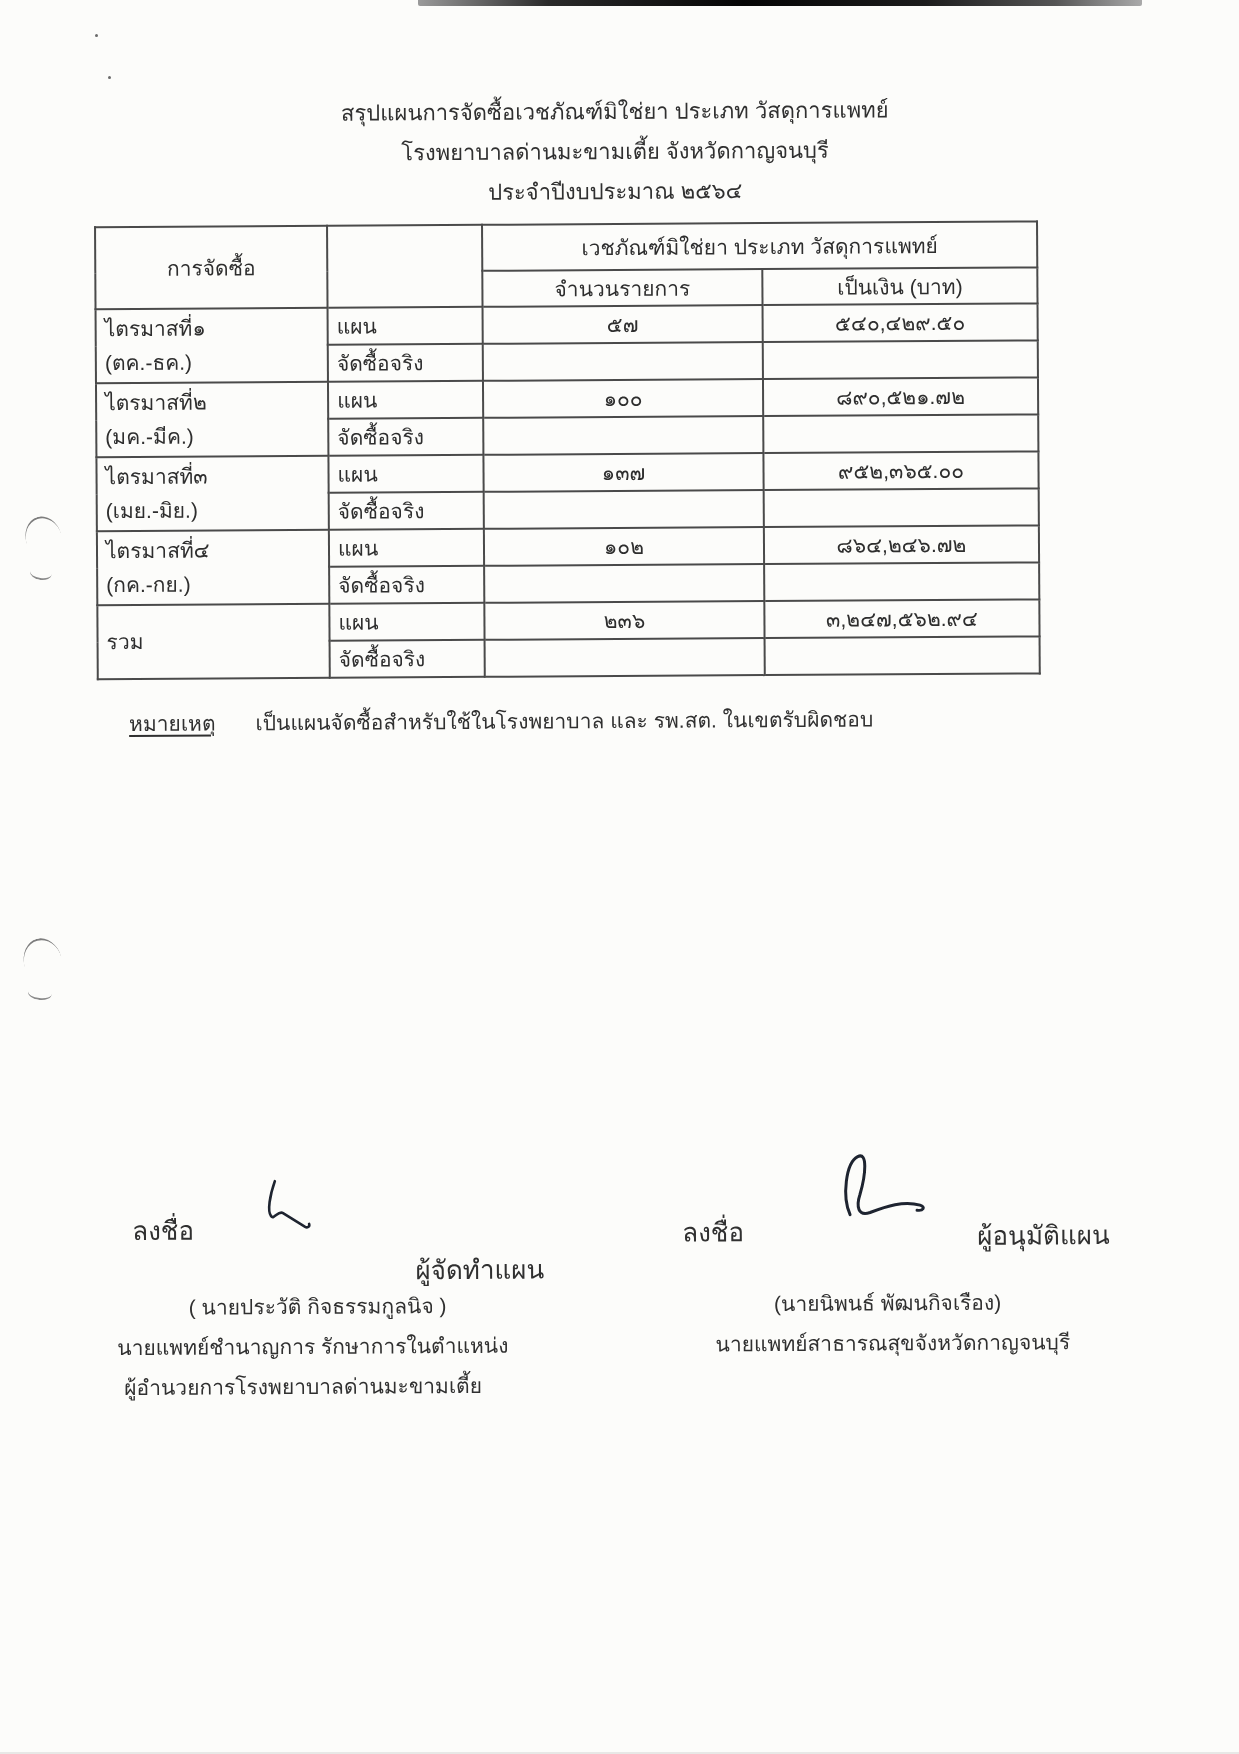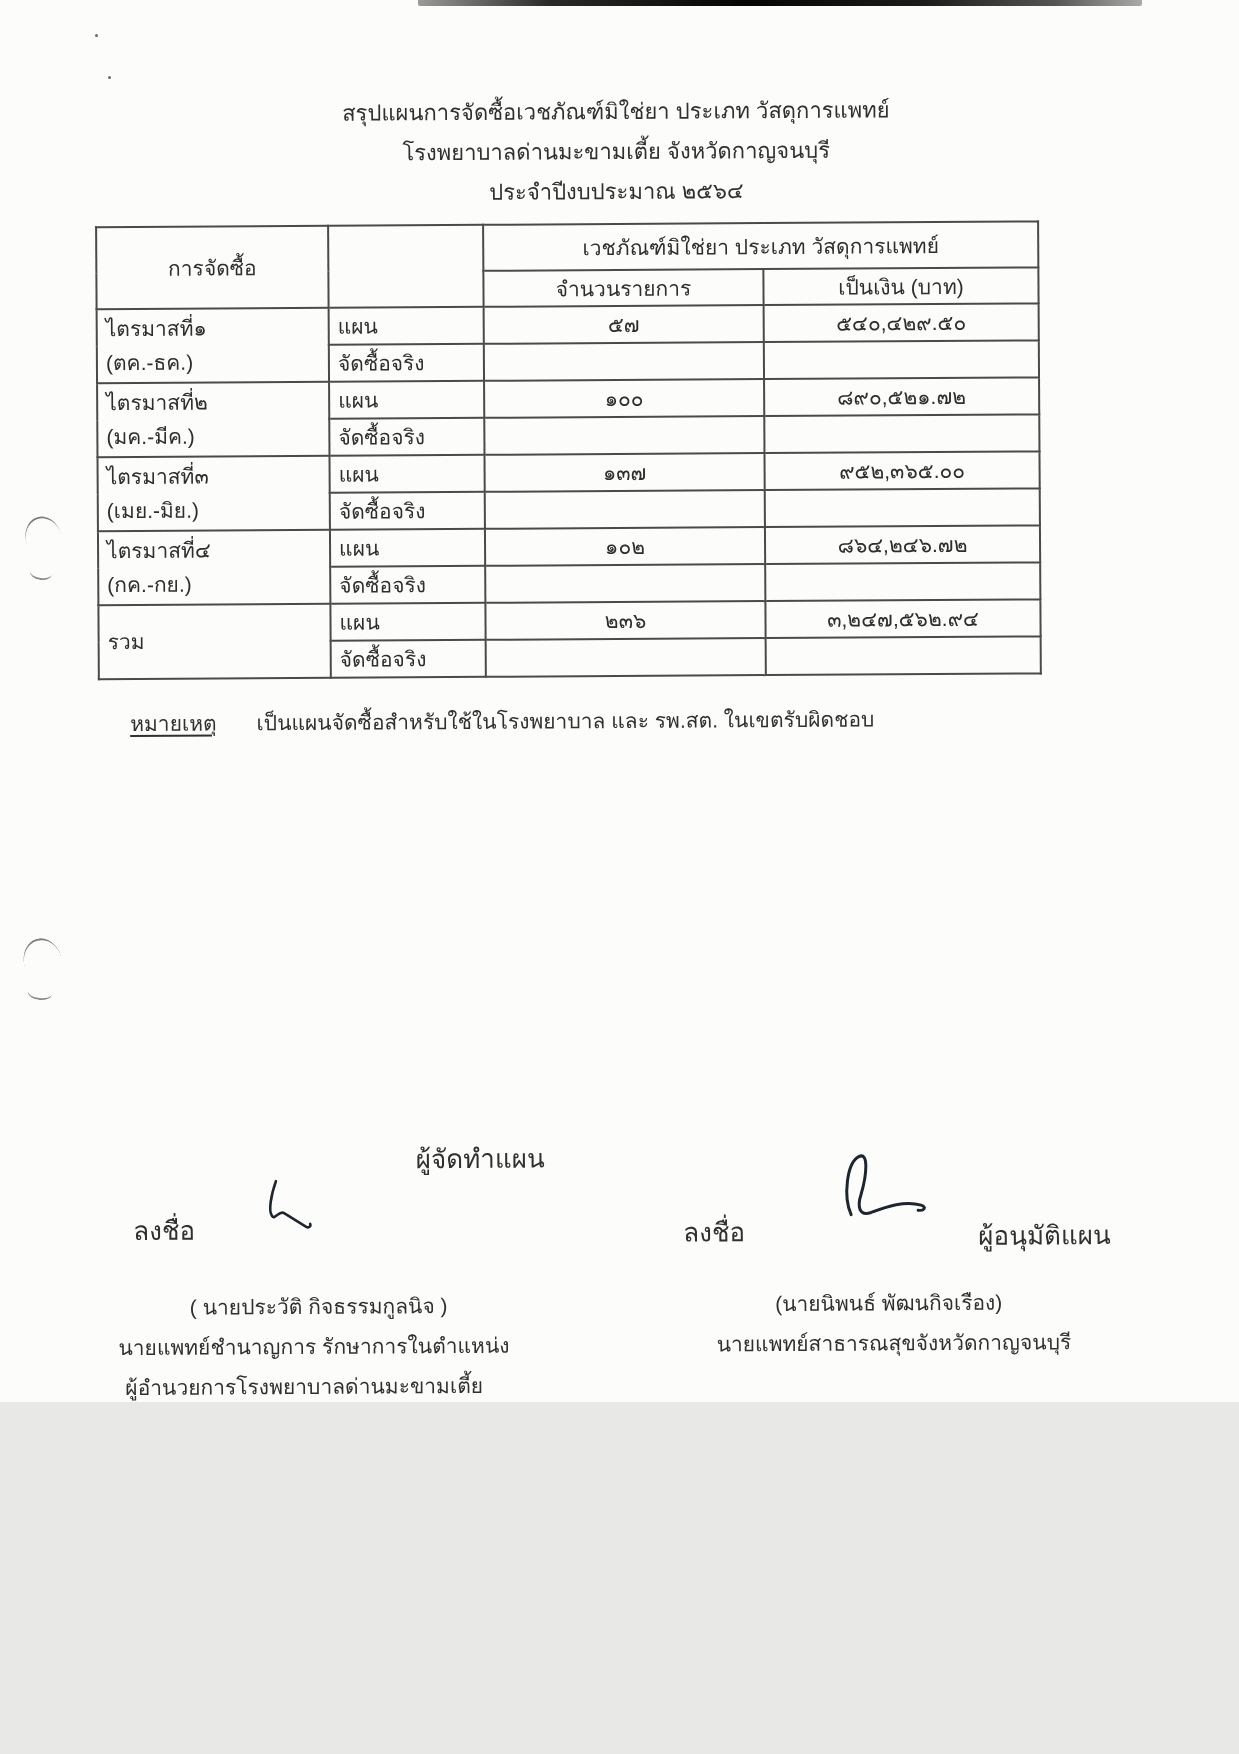--- a/index.html
+++ b/index.html
@@ -1,18 +1,18 @@
 <!DOCTYPE html>
 <html><head>
 <meta charset="utf-8">
 <style>
   html,body{margin:0;padding:0;background:#e8e8e6;}
   .page{
     position:relative;
-    width:1239px;height:1402px;
+    width:1239px;height:1752px;
     margin:0 auto;
     background:#fcfcfa;
     overflow:hidden;
     font-family:"Liberation Sans", sans-serif;
     color:#2b2b2b;
   }
   .content{position:absolute;inset:0;transform:rotate(-0.35deg);}
   
   .top-smudge{
     position:absolute;left:418px;top:0;width:724px;height:6px;
@@ -164,21 +164,21 @@
     </table>
 
     <div class="note-line">
       <span class="lbl">หมายเหตุ</span><span>เป็นแผนจัดซื้อสำหรับใช้ในโรงพยาบาล และ รพ.สต. ในเขตรับผิดชอบ</span>
     </div>
 
     <div class="sig-text" style="left:130px;top:1207px;">ลงชื่อ</div>
     <svg class="sig" style="left:245px;top:1175px;" width="110" height="60" viewBox="0 0 110 60">
       <path d="M28,4 C23,18 20,34 24,39 C27,43 31,33 36,36 L58,50 C60,51 63,50 62,47" stroke-width="2.6"></path>
     </svg>
-    <div class="sig-text" style="left:413px;top:1137px;">ผู้จัดทำแผน</div>
+    <div class="sig-text" style="left:413px;top:1248px;">ผู้จัดทำแผน</div>
 
     <div class="sig-text" style="left:680px;top:1212px;">ลงชื่อ</div>
     <svg class="sig" style="left:818px;top:1150px;" width="130" height="80" viewBox="0 0 130 80">
       <path d="M30,66 C22,48 26,14 38,8 C48,3 46,26 40,46 C36,58 38,68 50,64 C66,58 84,52 100,57 C106,59 103,63 97,62" stroke-width="3"></path>
     </svg>
     <div class="sig-text" style="left:975px;top:1217px;">ผู้อนุมัติแผน</div>
 
     <div class="sig-name" style="left:150px;top:1288px;width:330px;">( นายประวัติ  กิจธรรมกูลนิจ )</div>
     <div class="sig-name" style="left:110px;top:1328px;width:400px;">นายแพทย์ชำนาญการ รักษาการในตำแหน่ง</div>
     <div class="sig-name" style="left:110px;top:1368px;width:380px;">ผู้อำนวยการโรงพยาบาลด่านมะขามเตี้ย</div>

